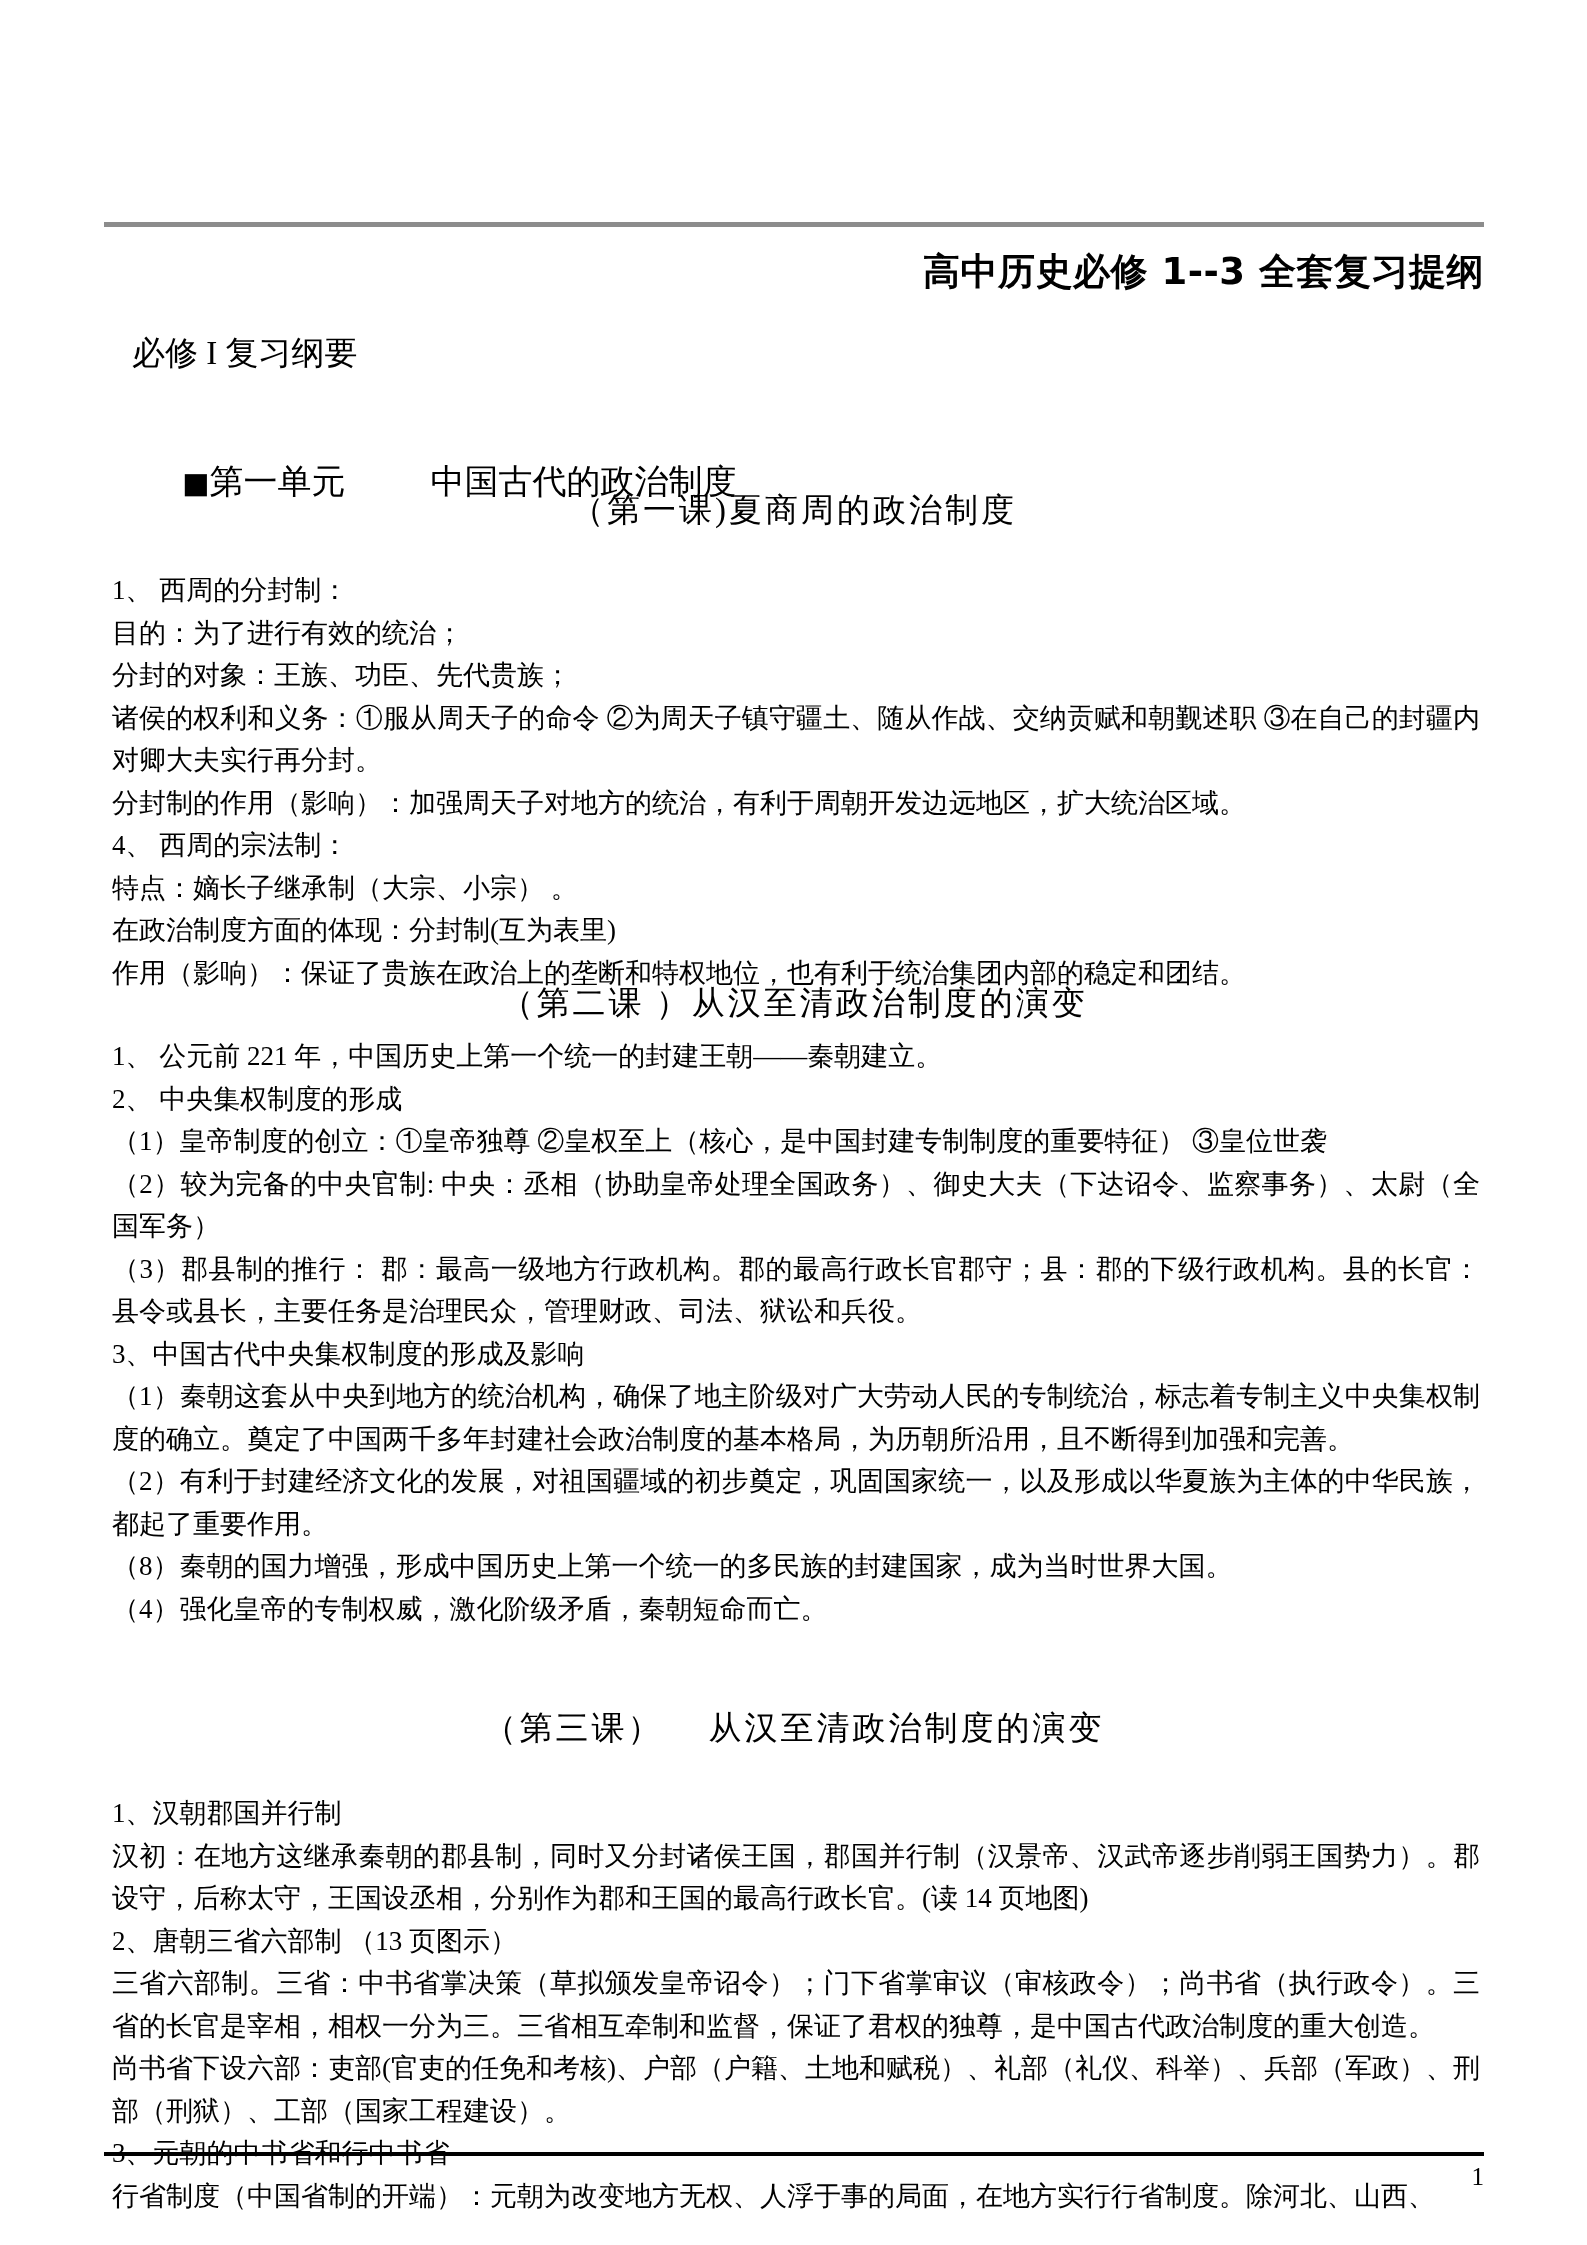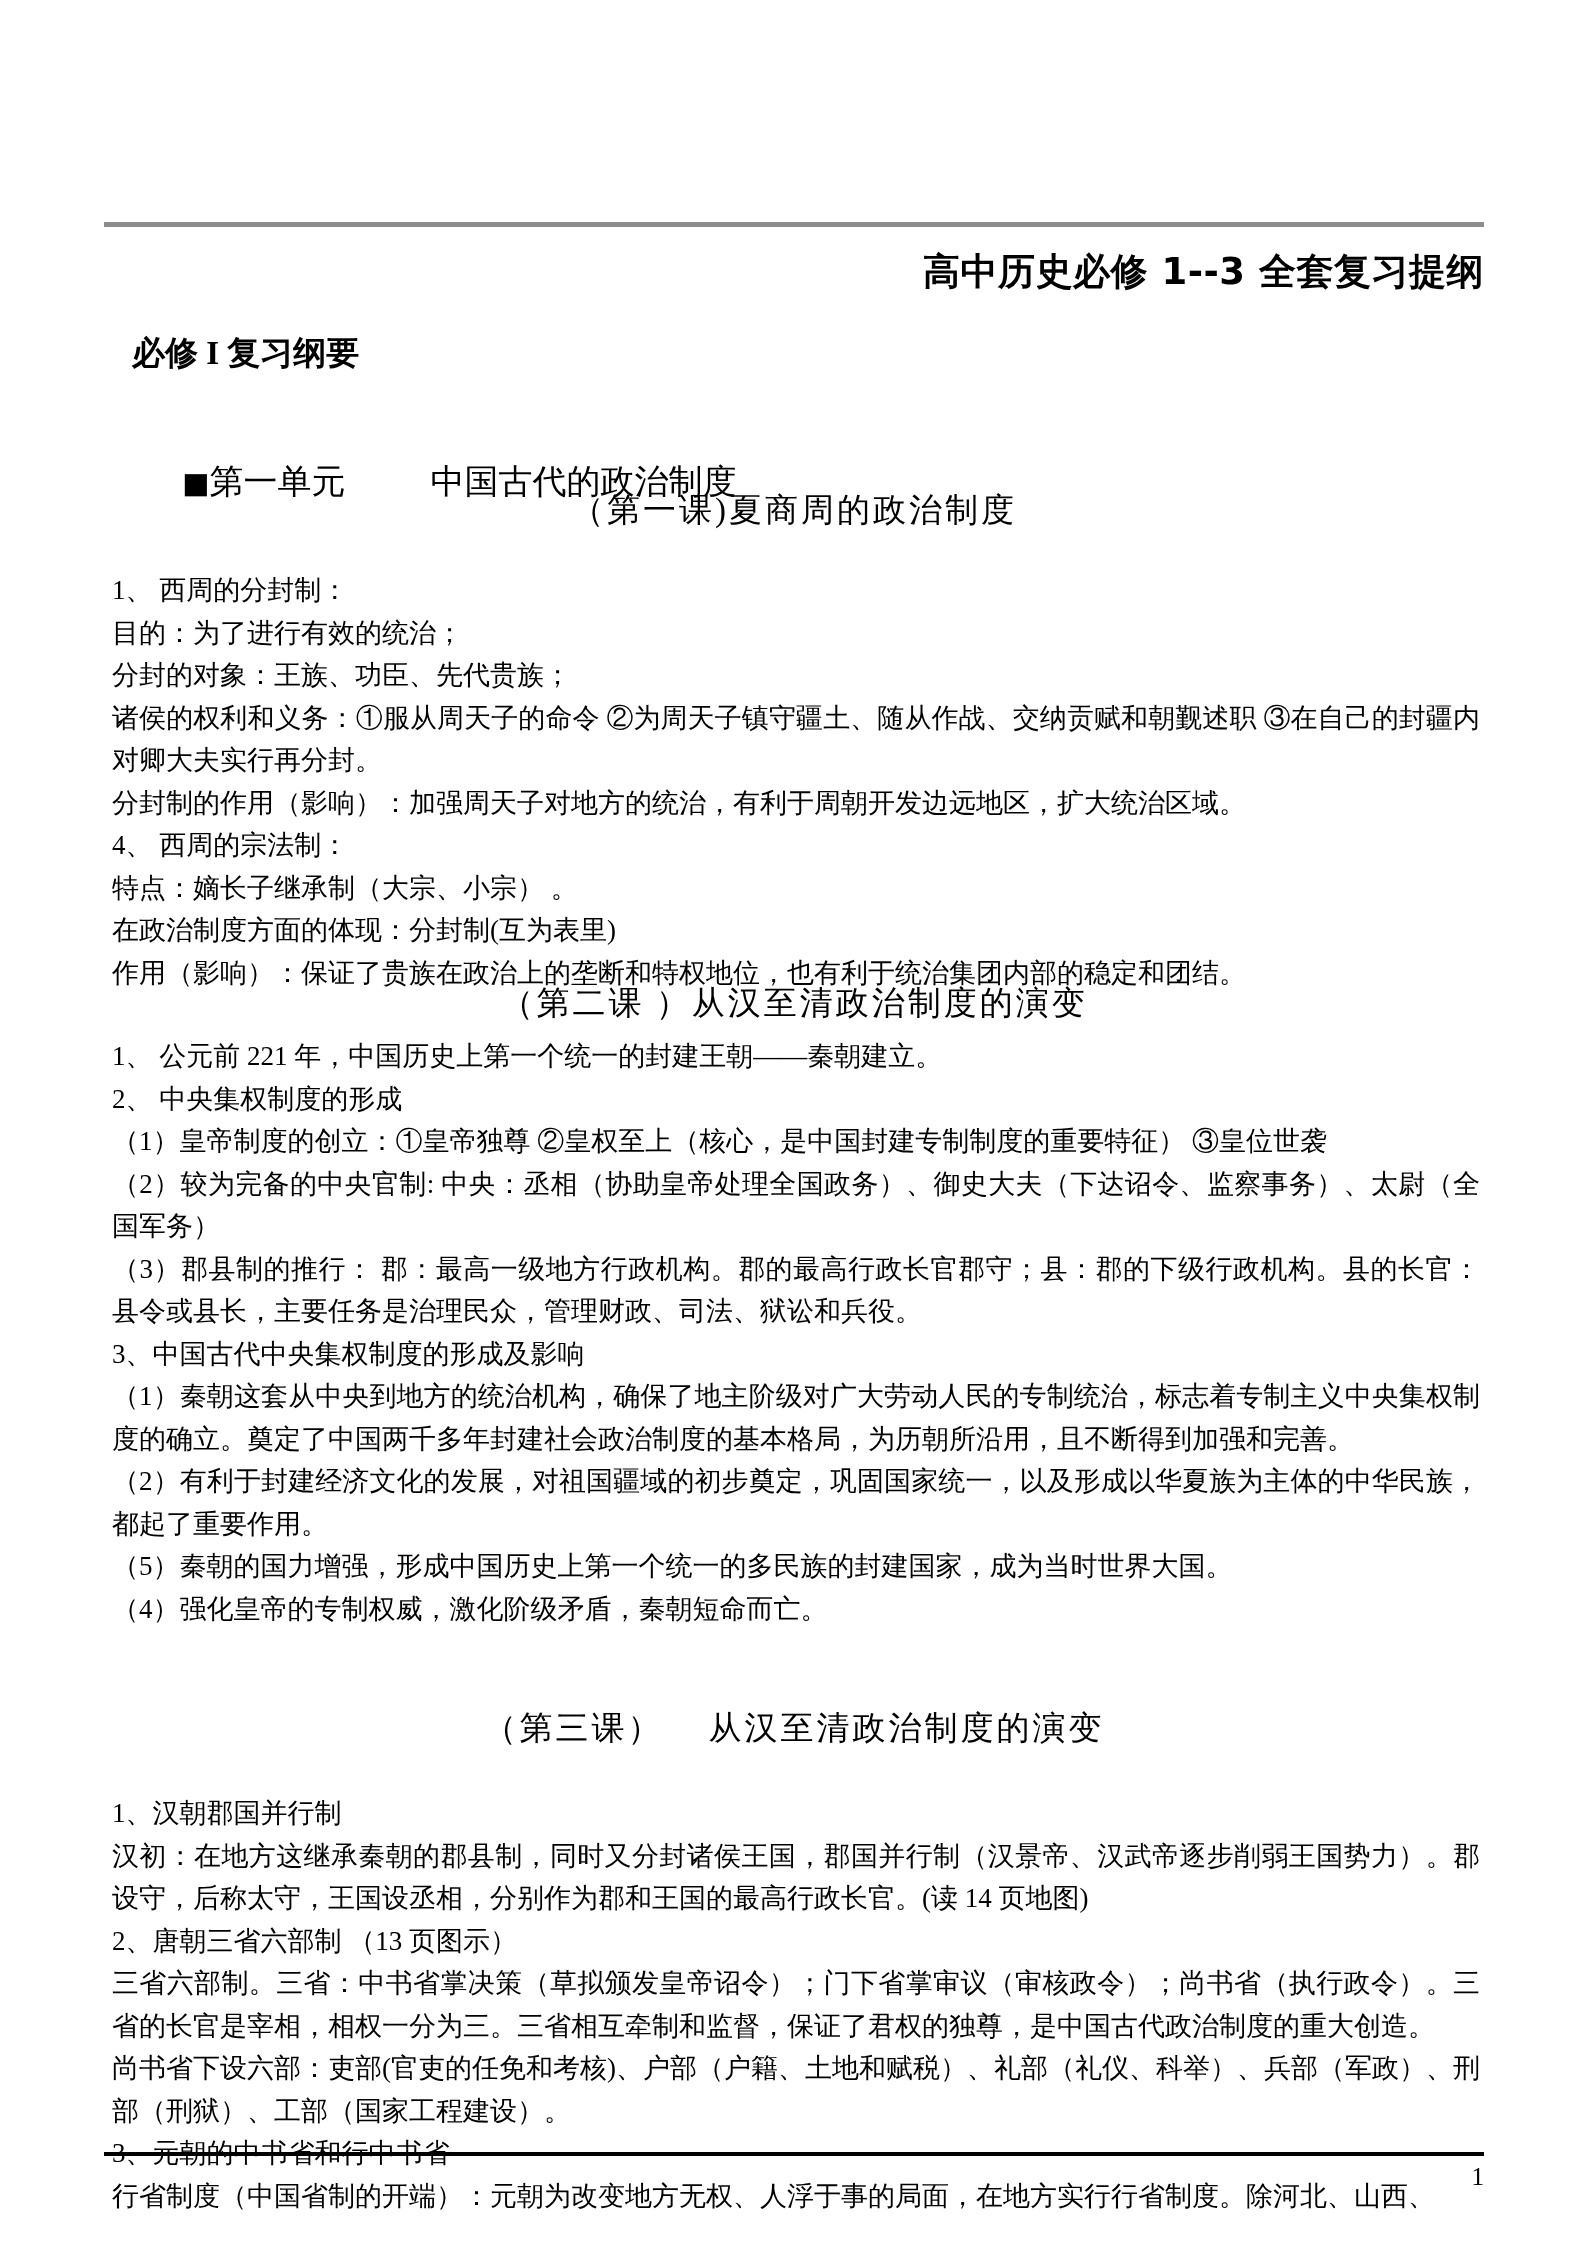--- a/index.html
+++ b/index.html
@@ -62,21 +62,21 @@
     line-height: 54px;
     letter-spacing: 0.5px;
   }
 
   
   .h-volume {
     position: absolute;
     left: 132px;
     top: 330px;
     font-family: "Liberation Serif", "DejaVu Serif", serif;
-    font-weight: bold;
+    font-weight: normal;
     font-size: 33px;
     line-height: 46px;
   }
 
   
   .h-unit {
     position: absolute;
     left: 148px;
     top: 410px;
     font-family: "Liberation Serif", "DejaVu Serif", serif;
@@ -158,21 +158,21 @@
   <div class="h-lesson" id="lesson-2">（第二课 ）从汉至清政治制度的演变</div>
   <div class="body-block" id="body-2">
       <p>1、 公元前 221 年，中国历史上第一个统一的封建王朝——秦朝建立。</p>
       <p>2、 中央集权制度的形成</p>
       <p>（1）皇帝制度的创立：①皇帝独尊 ②皇权至上（核心，是中国封建专制制度的重要特征） ③皇位世袭</p>
       <p>（2）较为完备的中央官制: 中央：丞相（协助皇帝处理全国政务）、御史大夫（下达诏令、监察事务）、太尉（全国军务）</p>
       <p>（3）郡县制的推行： 郡：最高一级地方行政机构。郡的最高行政长官郡守；县：郡的下级行政机构。县的长官：县令或县长，主要任务是治理民众，管理财政、司法、狱讼和兵役。</p>
       <p>3、中国古代中央集权制度的形成及影响</p>
       <p>（1）秦朝这套从中央到地方的统治机构，确保了地主阶级对广大劳动人民的专制统治，标志着专制主义中央集权制度的确立。奠定了中国两千多年封建社会政治制度的基本格局，为历朝所沿用，且不断得到加强和完善。</p>
       <p>（2）有利于封建经济文化的发展，对祖国疆域的初步奠定，巩固国家统一，以及形成以华夏族为主体的中华民族，都起了重要作用。</p>
-      <p>（5）秦朝的国力增强，形成中国历史上第一个统一的多民族的封建国家，成为当时世界大国。</p>
+      <p>（8）秦朝的国力增强，形成中国历史上第一个统一的多民族的封建国家，成为当时世界大国。</p>
       <p>（4）强化皇帝的专制权威，激化阶级矛盾，秦朝短命而亡。</p>
     </div>
 
   <div class="h-lesson" id="lesson-3">（第三课）    从汉至清政治制度的演变</div>
   <div class="body-block" id="body-3">
       <p>1、汉朝郡国并行制</p>
       <p>汉初：在地方这继承秦朝的郡县制，同时又分封诸侯王国，郡国并行制（汉景帝、汉武帝逐步削弱王国势力）。郡设守，后称太守，王国设丞相，分别作为郡和王国的最高行政长官。(读 14 页地图)</p>
       <p>2、唐朝三省六部制 （13 页图示）</p>
       <p>三省六部制。三省：中书省掌决策（草拟颁发皇帝诏令）；门下省掌审议（审核政令）；尚书省（执行政令）。三省的长官是宰相，相权一分为三。三省相互牵制和监督，保证了君权的独尊，是中国古代政治制度的重大创造。</p>
       <p>尚书省下设六部：吏部(官吏的任免和考核)、户部（户籍、土地和赋税）、礼部（礼仪、科举）、兵部（军政）、刑部（刑狱）、工部（国家工程建设）。</p>

